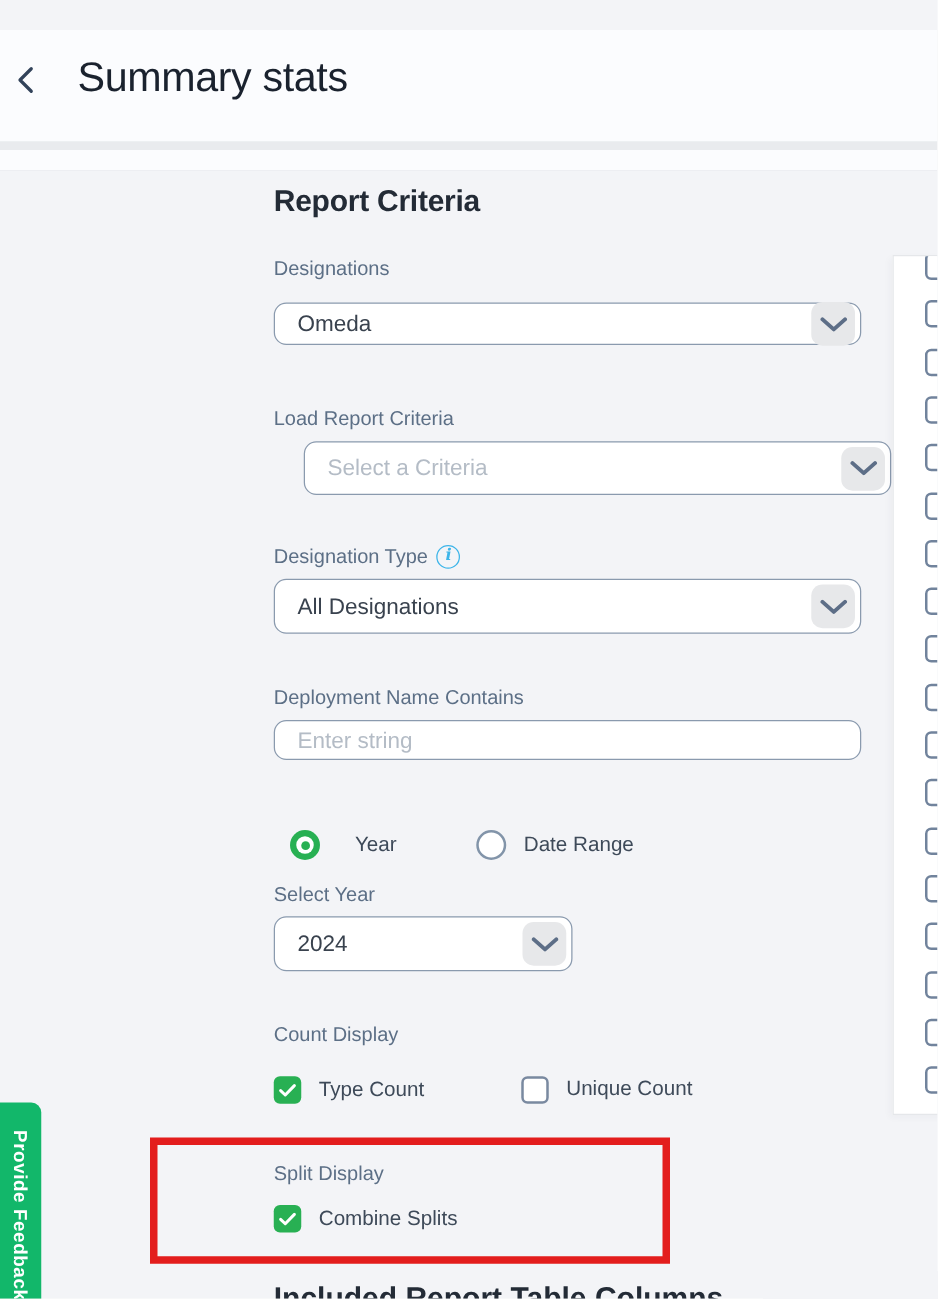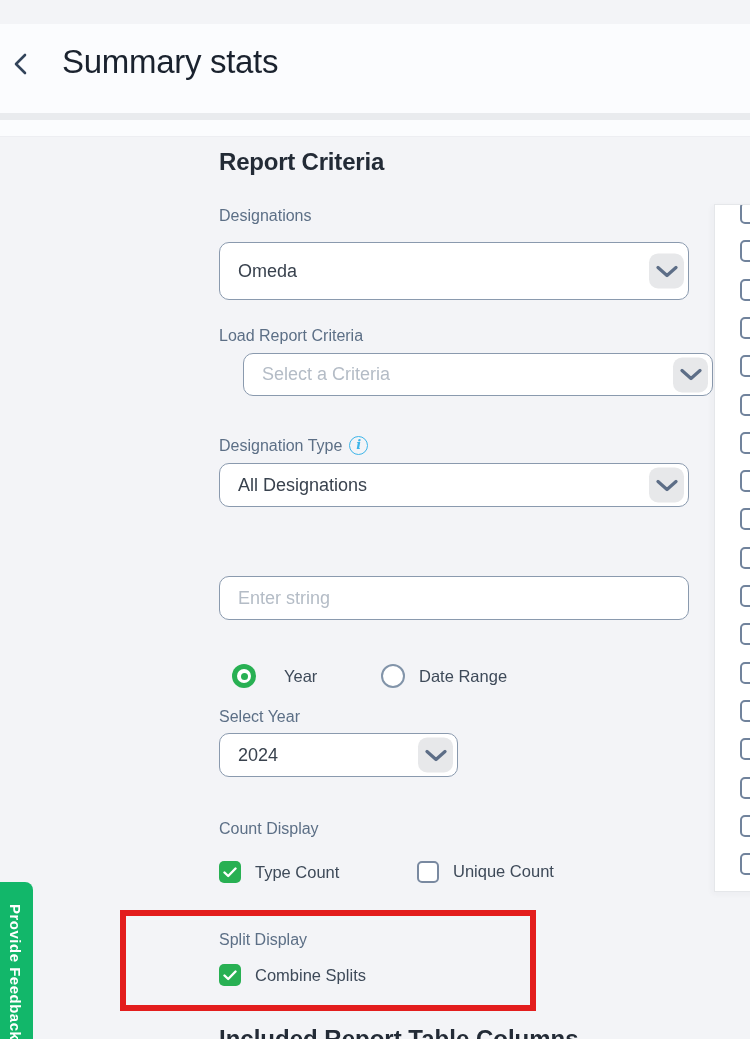--- a/index.html
+++ b/index.html
@@ -126,21 +126,21 @@
         </svg>
       </span>
     </button>
     <div class="page-title">Summary stats</div>
   </div>
   <div class="header-strip"></div>
 
   <div class="section-title">Report Criteria</div>
 
   <div class="field-label" style="top:207px;">Designations</div>
-  <div class="select-box" style="top:242px;width:470px;height:58px;">
+  <div class="select-box" style="top:242px;width:470px;height:34px;">
     <span class="value">Omeda</span>
     <button class="chev-btn">
       <span style="display:flex;">
         <svg width="22" height="12" viewBox="0 0 22 12" fill="none">
             <polyline points="2,2 11,10 20,2" stroke="#5d6e87" stroke-width="3.2" stroke-linecap="round" stroke-linejoin="round"></polyline>
           </svg>
       </span>
     </button>
   </div>
 
@@ -164,21 +164,22 @@
     <span class="value">All Designations</span>
     <button class="chev-btn">
       <span style="display:flex;">
         <svg width="22" height="12" viewBox="0 0 22 12" fill="none">
             <polyline points="2,2 11,10 20,2" stroke="#5d6e87" stroke-width="3.2" stroke-linecap="round" stroke-linejoin="round"></polyline>
           </svg>
       </span>
     </button>
   </div>
 
-  <div class="text-input" style="top:576px;width:470px;height:44px;">
+  <div class="field-label" style="top:550px;">Deployment Name Contains</div>
+  <div class="text-input" style="top:576px;width:470px;height:32px;">
     <span class="placeholder">Enter string</span>
   </div>
 
   <div class="radio selected" style="left:232px;top:664px;"></div>
   <div class="ctl-label" style="left:272px;top:664px;margin-left:12px;">Year</div>
   <div class="radio" style="left:381px;top:664px;"></div>
   <div class="ctl-label" style="left:419px;top:664px;">Date Range</div>
 
   <div class="field-label" style="top:708px;">Select Year</div>
   <div class="select-box" style="top:733px;width:239px;height:44px;">

